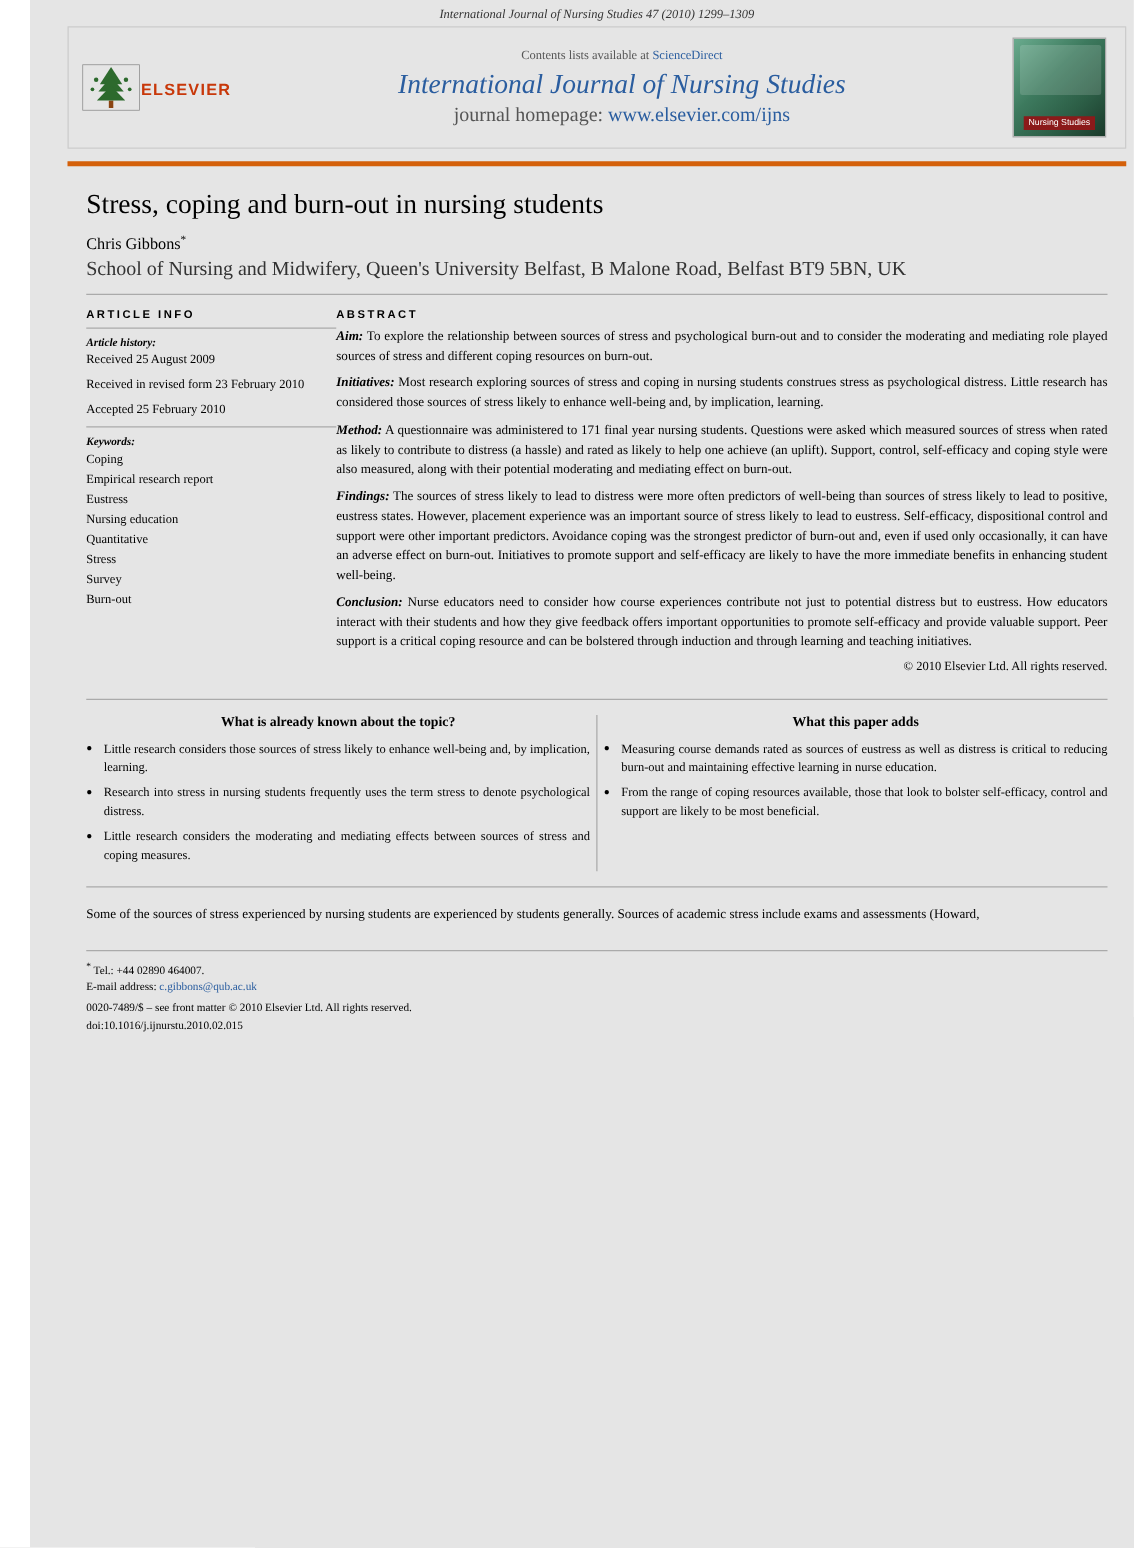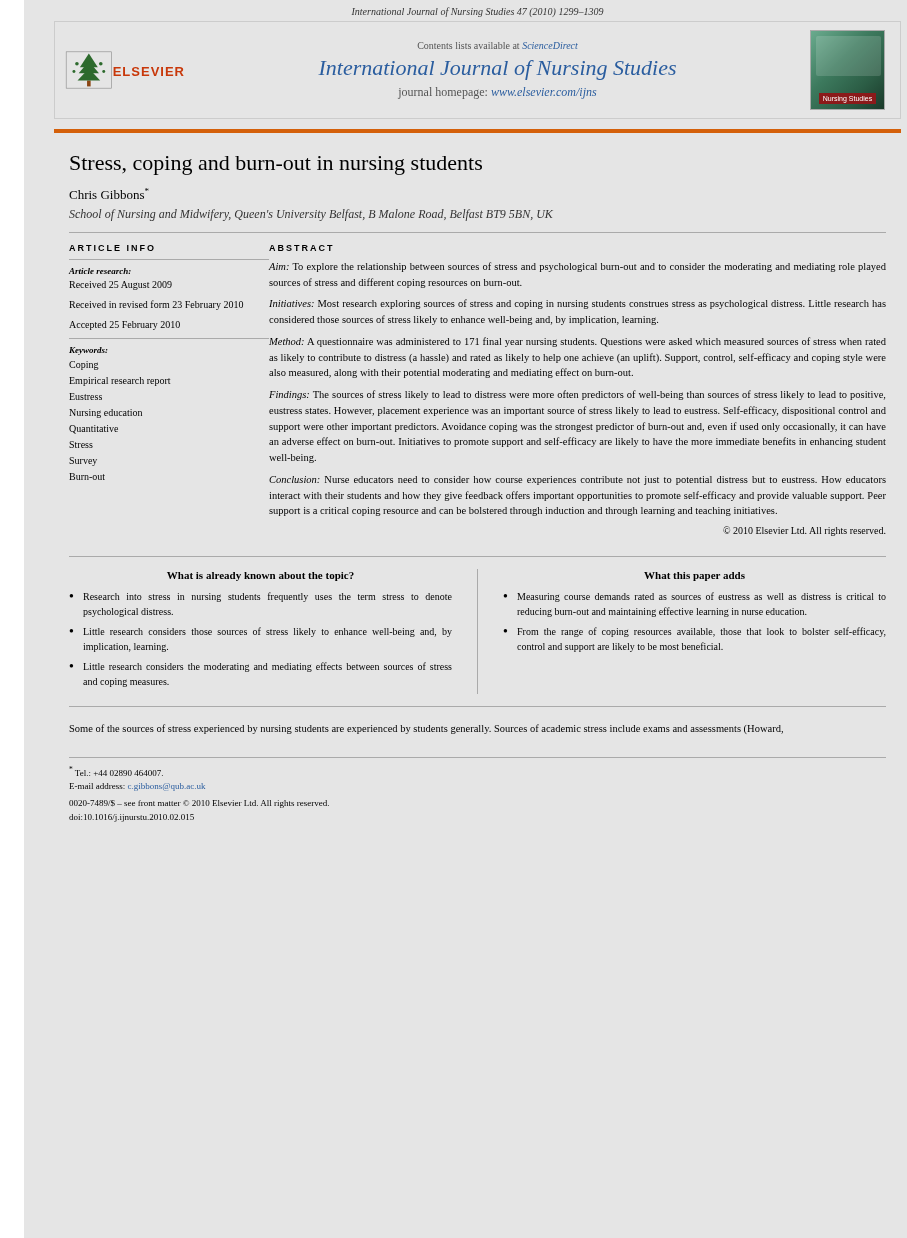--- a/index.html
+++ b/index.html
@@ -71,34 +71,33 @@
     }
 
     .contents-line {
       font-size: 10px;
       color: #555;
       margin-bottom: 4px;
     }
 
     .contents-link {
       color: #2a5d9f;
-      font-style: italic;
     }
 
     .journal-title-header {
       font-size: 22px;
       color: #2a5d9f;
       font-weight: normal;
       font-style: italic;
       margin-bottom: 4px;
       font-family: 'Times New Roman', serif;
     }
 
     .journal-homepage {
-      font-size: 12px;
+      font-size: 16px;
       color: #555;
     }
 
     .header-right {
       width: 80px;
       min-width: 80px;
     }
 
     .nursing-studies-thumb {
       width: 75px;
@@ -161,22 +160,21 @@
       font-size: 13px;
       color: #000;
       margin-bottom: 4px;
     }
 
     .author-name sup {
       font-size: 9px;
     }
 
     .affiliation {
-      font-size: 12px;
-      font-style: italic;
+      font-size: 16px;
       color: #333;
       margin-bottom: 10px;
     }
 
     .divider-line {
       border: none;
       border-top: 1px solid #aaa;
       margin: 8px 0;
     }
 
@@ -236,34 +234,33 @@
     .abstract-paragraph {
       font-size: 10.5px;
       color: #000;
       line-height: 1.5;
       margin-bottom: 6px;
       text-align: justify;
     }
 
     .abstract-label {
       font-style: italic;
-      font-weight: normal;
+      font-weight: bold;
     }
 
     .copyright-line {
       font-size: 10px;
       text-align: right;
       color: #000;
       margin-top: 6px;
     }
 
     
     .bottom-boxes {
       display: flex;
-      gap: 20px;
       margin-top: 20px;
       border-top: 1px solid #aaa;
       border-bottom: 1px solid #aaa;
       padding: 12px 0;
     }
 
     .bottom-box {
       flex: 1;
     }
 
@@ -410,21 +407,21 @@
     <div class="affiliation">School of Nursing and Midwifery, Queen's University Belfast, B Malone Road, Belfast BT9 5BN, UK</div>
 
     <hr class="divider-line">
 
     <div class="two-col">
 
       <div class="article-info-col">
         <div class="section-header-small">ARTICLE INFO</div>
         <hr class="article-info-divider">
 
-        <div class="info-label">Article research:</div>
+        <div class="info-label">Article history:</div>
         <div class="info-text">Received 25 August 2009</div>
         <div class="info-text">Received in revised form 23 February 2010</div>
         <div class="info-text">Accepted 25 February 2010</div>
 
         <hr class="article-info-divider">
 
         <div class="info-label">Keywords:</div>
         <div class="keywords-list">
           <div>Coping</div>
           <div>Empirical research report</div>
@@ -467,22 +464,22 @@
 
         <div class="copyright-line">© 2010 Elsevier Ltd. All rights reserved.</div>
       </div>
     </div>
 
     <div class="bottom-boxes">
 
       <div class="bottom-box">
         <div class="bottom-box-title">What is already known about the topic?</div>
         <ul class="bullet-list">
+          <li>Little research considers those sources of stress likely to enhance well-being and, by implication, learning.</li>
           <li>Research into stress in nursing students frequently uses the term stress to denote psychological distress.</li>
-          <li>Little research considers those sources of stress likely to enhance well-being and, by implication, learning.</li>
           <li>Little research considers the moderating and mediating effects between sources of stress and coping measures.</li>
         </ul>
       </div>
 
       <div class="vertical-divider"></div>
 
       <div class="bottom-box">
         <div class="bottom-box-title">What this paper adds</div>
         <ul class="bullet-list">
           <li>Measuring course demands rated as sources of eustress as well as distress is critical to reducing burn-out and maintaining effective learning in nurse education.</li>

